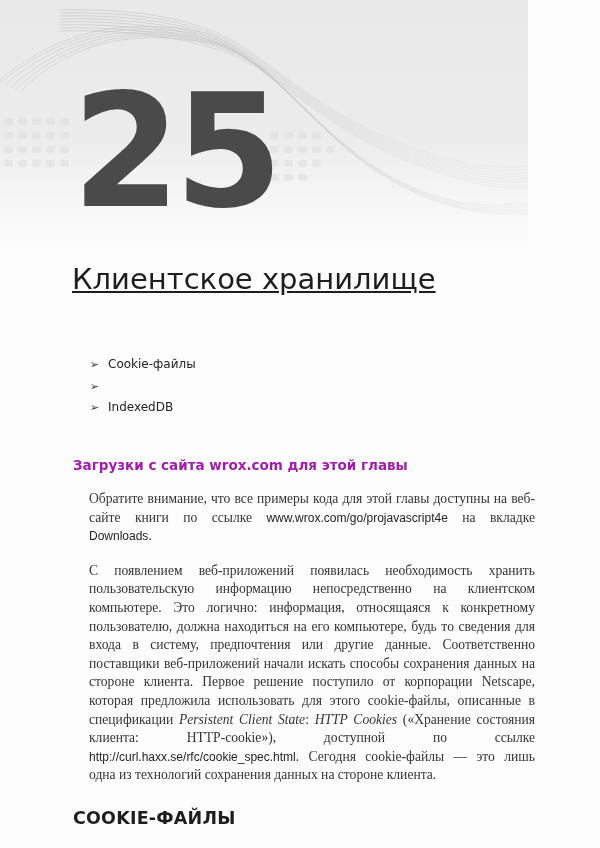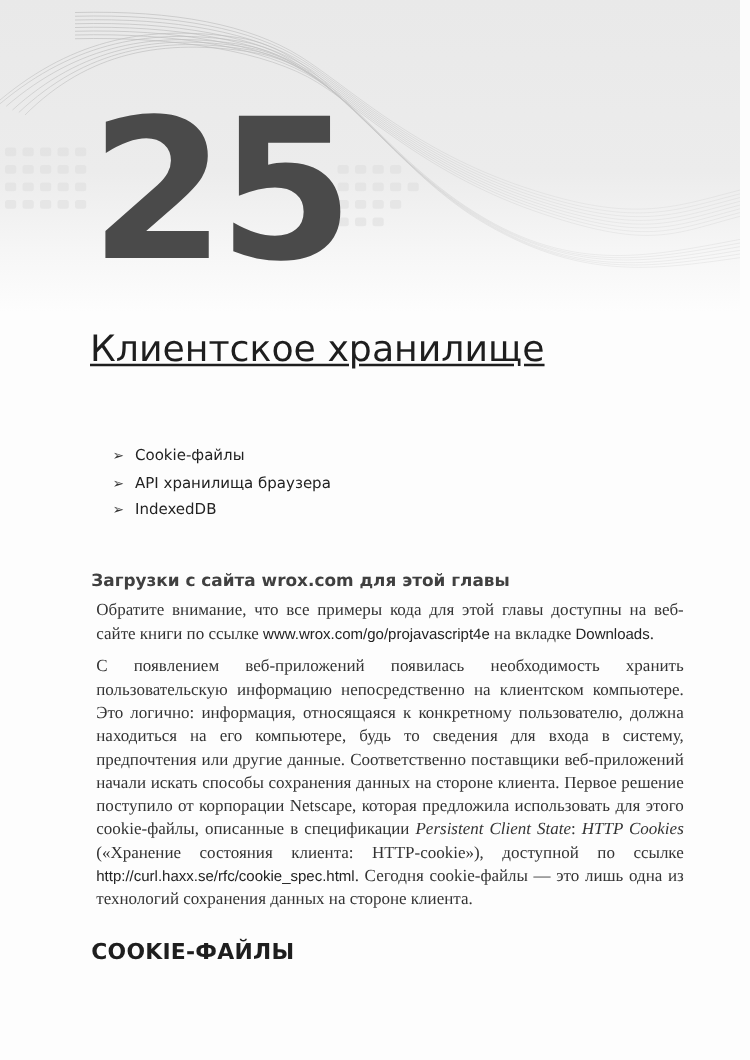--- a/index.html
+++ b/index.html
@@ -3,21 +3,21 @@
 <meta charset="utf-8">
 <style>
   html, body { margin:0; padding:0; }
   body {
     width:600px; height:848px; position:relative; overflow:hidden;
     background:#fdfdfd;
     font-family:"Liberation Serif", serif;
     color:#2a2a2a;
   }
   .banner {
-    position:absolute; left:0; top:0; width:592px; height:250px;
+    position:absolute; left:0; top:0; width:528px; height:250px;
     background: linear-gradient(to bottom, #e9e9e9 0%, #ececec 55%, #f6f6f6 80%, #fdfdfd 100%);
     overflow:hidden;
   }
   .banner svg { position:absolute; left:0; top:0; }
   .chapter-num {
     position:absolute; left:72px; top:74px;
     font-family:"DejaVu Sans", sans-serif; font-weight:bold;
     font-size:156px; letter-spacing:-6px; line-height:1;
     color:#4a4a4a;
   }
@@ -30,24 +30,24 @@
   }
   .topics { position:absolute; left:90px; top:354px; margin:0; padding:0; list-style:none; }
   .topics li {
     font-family:"DejaVu Sans", sans-serif; font-size:12px; color:#222;
     height:21.5px; line-height:21.5px; display:flex; align-items:center;
   }
   .topics .arrow { width:18px; font-size:11px; color:#333; }
   .content { position:absolute; left:73px; top:456px; width:478px; }
   .sidebar-head {
     font-family:"DejaVu Sans", sans-serif; font-weight:bold; font-size:13.5px;
-    color:#404040; margin:0 0 5px 0; line-height:18px;
+    color:#a21caf; margin:0 0 5px 0; line-height:18px;
   }
   p {
-    margin:4px; font-size:13.6px; line-height:18.6px; text-align:justify;
+    margin:16px; font-size:13.6px; line-height:18.6px; text-align:justify;
     color:#333;
   }
   p.gap { margin-top:8px; }
   .mono {
     font-family:"Liberation Sans", sans-serif; font-size:12px; color:#222;
   }
   em { font-style:italic; }
   .section-head {
     font-family:"DejaVu Sans", sans-serif; font-weight:bold; font-size:17.5px;
     color:#1e1e1e; margin:22px 0 8px 0; line-height:22px; letter-spacing:0.2px;
@@ -124,21 +124,20 @@
 
 <h1 class="chapter-title">Клиентское хранилище</h1>
 
 <ul class="topics">
   <li>
     <span class="arrow">➢</span>
     <span>Cookie-файлы</span>
   </li>
   <li>
     <span class="arrow">➢</span>
-    <span>API хранилища браузера</span>
   </li>
   <li>
     <span class="arrow">➢</span>
     <span>IndexedDB</span>
   </li>
 </ul>
 
 <div class="content">
   <div class="sidebar-head">Загрузки с сайта wrox.com для этой главы</div>
   <p><span>Обратите внимание, что все примеры кода для этой главы доступны на веб-сайте книги по ссылке </span><span class="mono">www.wrox.com/go/projavascript4e</span><span> на вкладке </span><span class="mono">Downloads</span><span>.</span></p>

